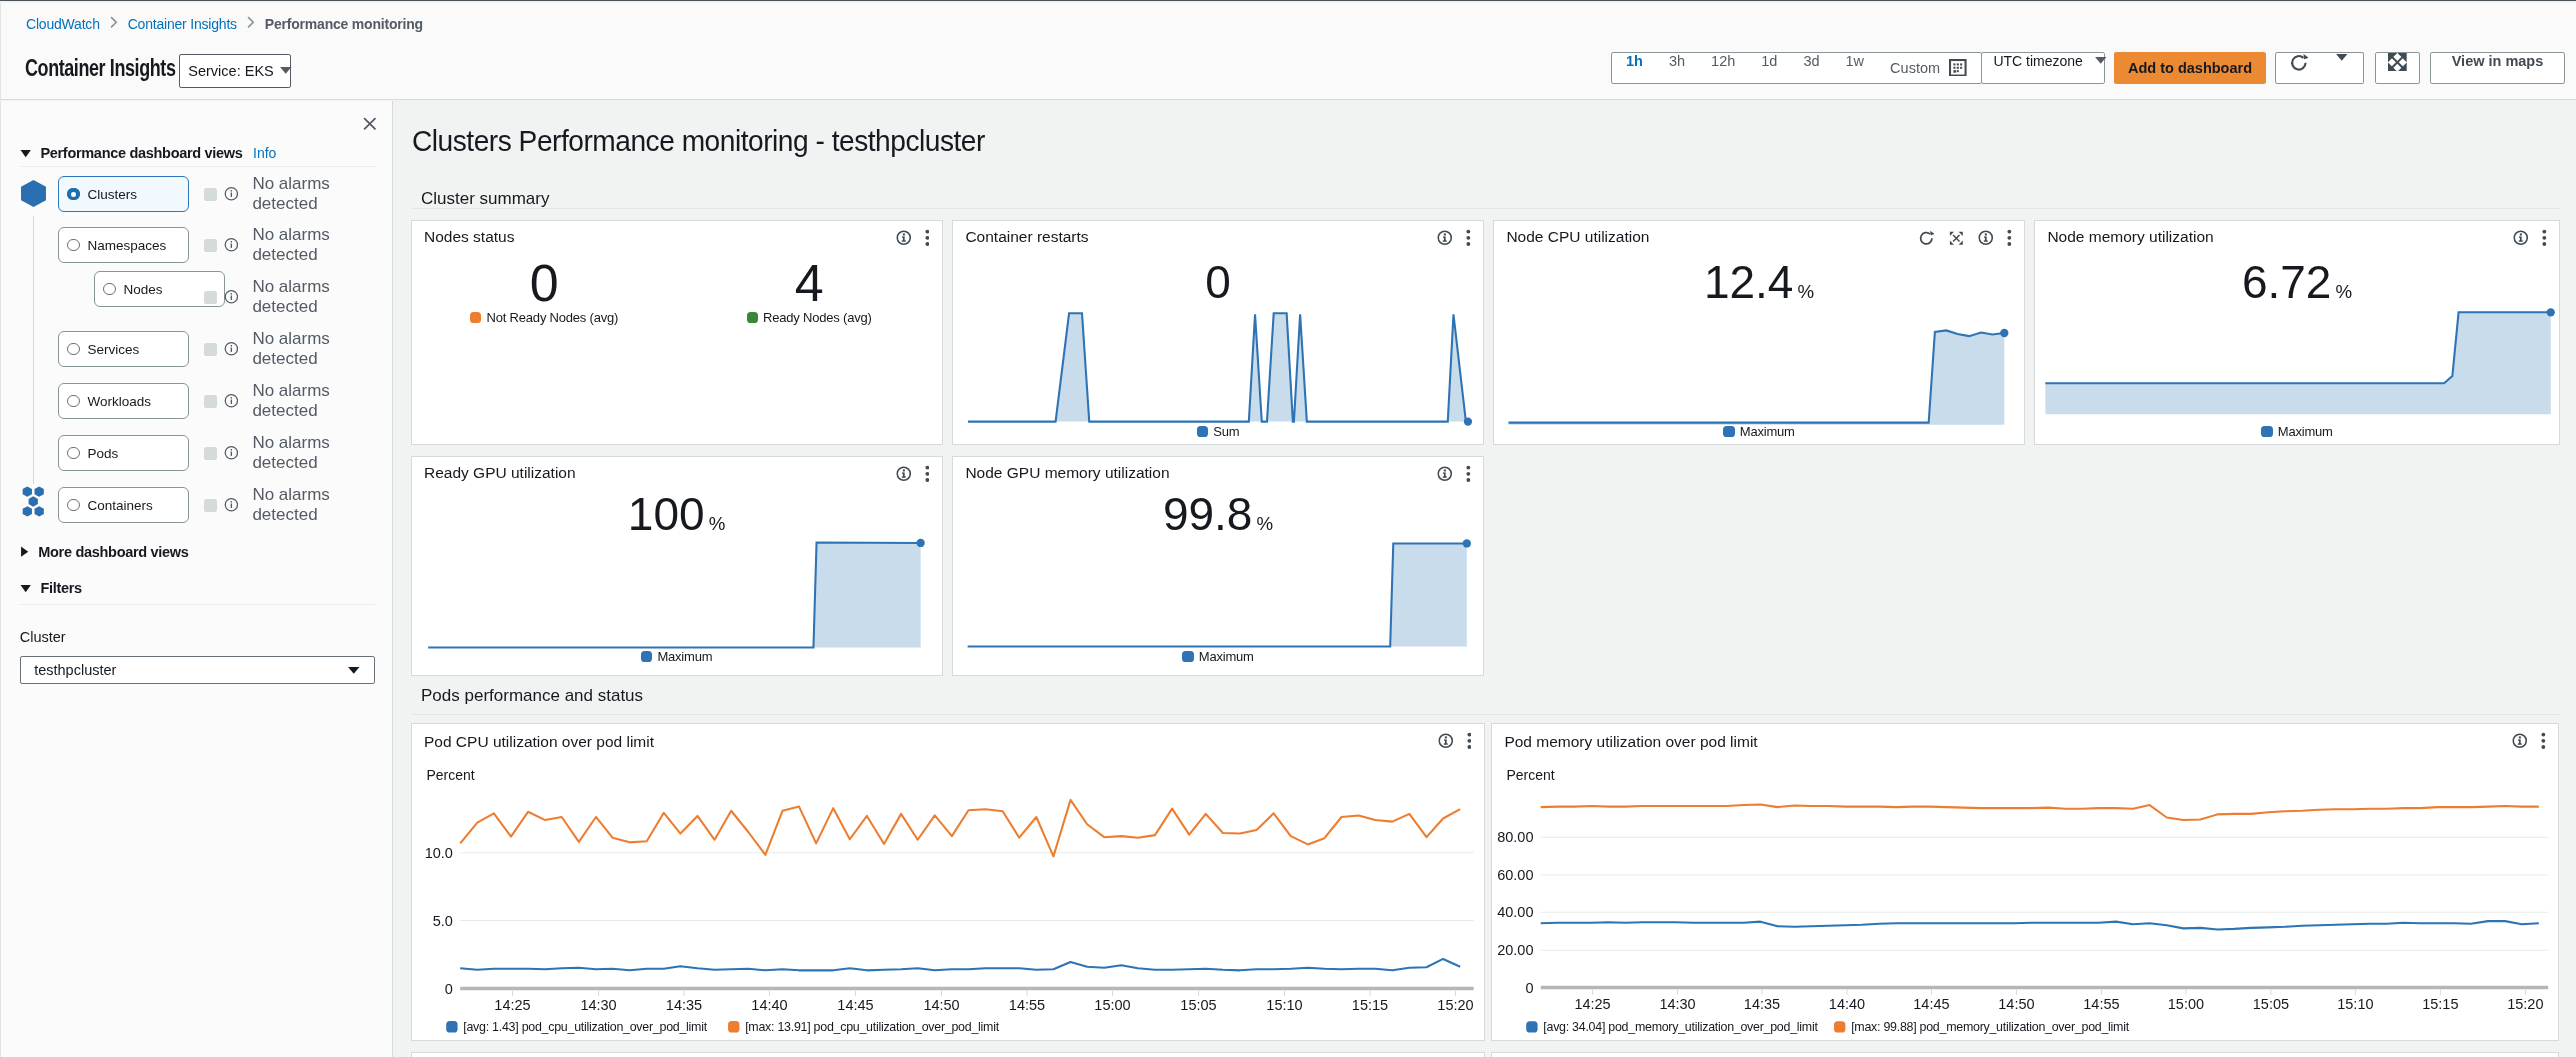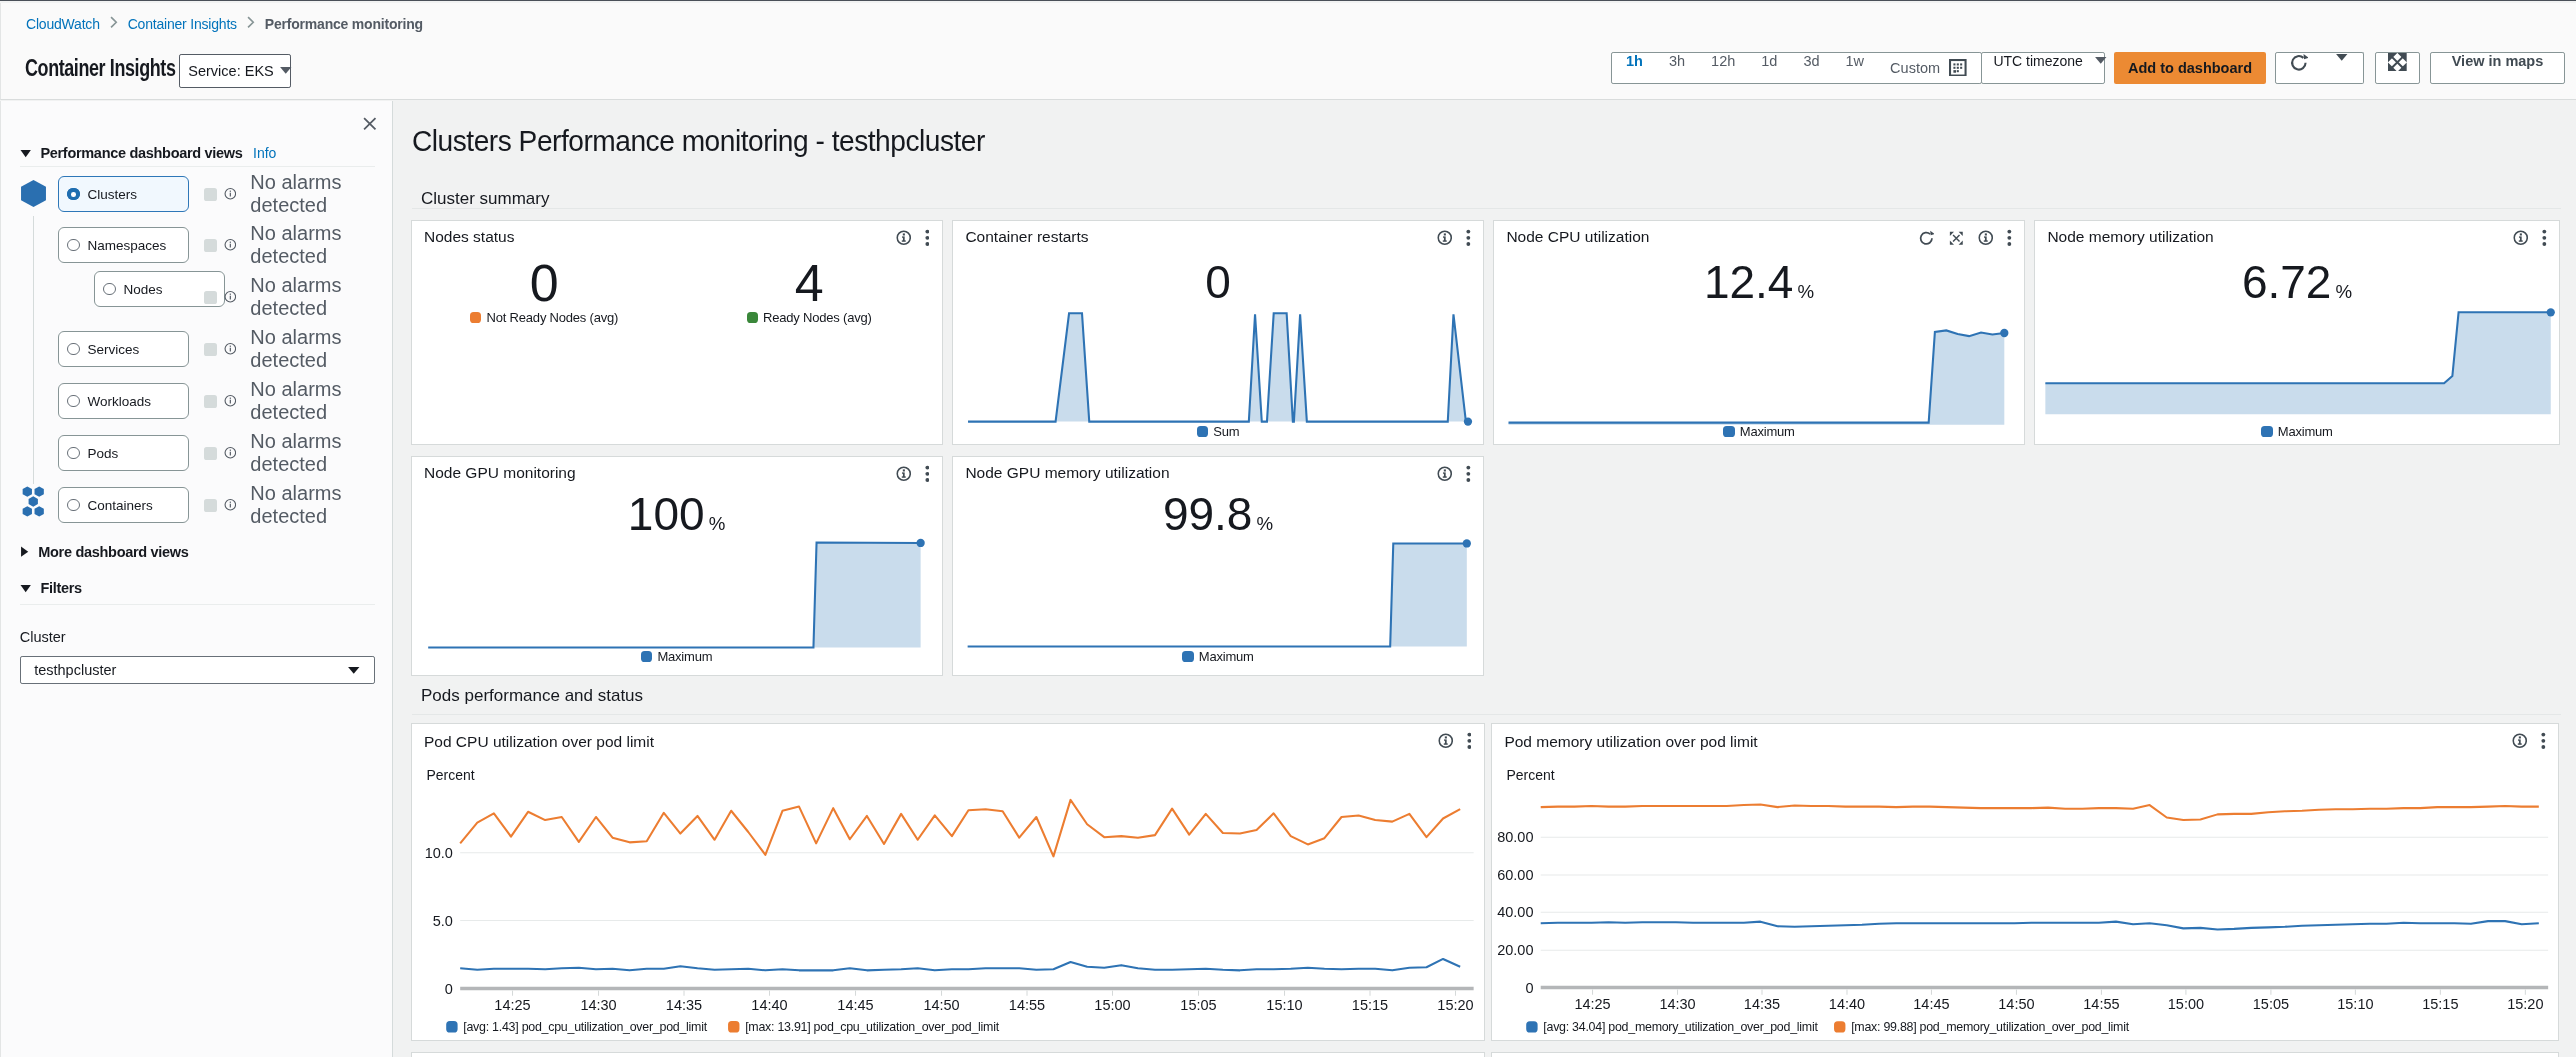--- a/index.html
+++ b/index.html
@@ -32,21 +32,21 @@
 .sb-head .tri { margin-right:9.3px; }
 .sb-head .info { color:#0273bb; font-weight:normal; font-size:14px; margin-left:10.4px; letter-spacing:0; }
 .sb-div { position:absolute; left:18.7px; width:355px; height:0; border-top:1px solid #eaeded; }
 .optbox { position:absolute; left:57px; width:131px; height:36px; background:#fff; border:1px solid #879596; border-radius:6px; display:flex; align-items:center; padding-left:8.3px; font-size:13.5px; color:#16191f; }
 .optbox.sel { background:#f1f8fe; border:1.6px solid #2e77b8; }
 .radio { width:12.4px; height:12.4px; border-radius:50%; border:1.6px solid #687078; background:#fff; margin-right:7.8px; flex:none; }
 .optbox.sel .radio { border:none; background:#1f6eb0; box-shadow:inset 0 0 0 4.1px #1f6eb0; position:relative; }
 .optbox.sel .radio:after { content:""; position:absolute; left:4.1px; top:4.1px; width:4.7px; height:4.7px; background:#fff; border-radius:50%; }
 .alarm { position:absolute; left:203px; height:36px; display:flex; align-items:center; }
 .cb { width:13px; height:13px; background:#d5dbdb; border-radius:2.6px; margin-right:6.7px; flex:none; }
-.alarm .txt { color:#545b64; font-size:20px; margin-left:14px; }
+.alarm .txt { color:#545b64; font-size:17px; margin-left:14px; }
 .sb-label { position:absolute; left:18.7px; font-size:14.5px; color:#16191f; }
 #clsel { position:absolute; left:18.7px; top:555px; width:355px; height:28px; background:#fff; border:1px solid #687078; border-radius:2.1px; display:flex; align-items:center; padding:0 13.5px; font-size:14.5px; color:#16191f; }
 #clsel .car { margin-left:auto; }
 
 #main { position:absolute; left:394px; top:100px; width:2182px; height:958px; background:#f1f2f2; }
 #mtitle { position:absolute; left:18px; top:24px; font-size:29px; color:#16191f; letter-spacing:-0.5px; white-space:nowrap; transform:scaleX(0.97); transform-origin:left center; }
 .sect { position:absolute; left:27px; font-size:17px; color:#16191f; }
 .sectline { position:absolute; left:17.6px; width:2149px; border-top:1px solid #e4e7e7; }
 .card { position:absolute; background:#fff; border:1px solid #d6dada; }
 .wtitle { position:absolute; left:12.4px; top:7.3px; font-size:15.5px; color:#16191f; }
@@ -349,21 +349,21 @@
         </div>
         <div class="bigwrap" style="top:34px;"><span class="bigv">6.72</span><span class="bigp">%</span></div>
         <svg class="chartsvg" width="523" height="223" viewBox="0 0 1010 430">
           <polygon points="20,313 790,313 806,299 818,176 996,176 996,373 20,373" fill="#c9dcec"></polygon>
           <polyline points="20,313 790,313 806,299 818,176 996,176" fill="none" stroke="#2e73b4" stroke-width="4"></polyline>
           <circle cx="996" cy="176" r="8" fill="#2e73b4"></circle>
         </svg>
         <div class="legend" style="top:203px;"><span class="lsq"></span>Maximum</div>
       </div>
       <div class="card" style="left:16.6px;top:355px;width:532px;height:220px;">
-        <div class="wtitle">Node GPU monitoring</div>
+        <div class="wtitle">Ready GPU utilization</div>
         <div class="wicons">
           <svg width="15.5" height="15.5" viewBox="0 0 30 30">
             <circle cx="15" cy="15" r="12.6" fill="none" stroke="#414b53" stroke-width="3"></circle>
             <rect x="13.2" y="6.6" width="4" height="4" fill="#414b53"></rect>
             <rect x="11.6" y="12.4" width="2" height="2.6" fill="#414b53"></rect>
             <rect x="13.4" y="12.4" width="3.4" height="9" fill="#414b53"></rect>
             <rect x="11.2" y="20" width="7.6" height="2.8" fill="#414b53"></rect>
           </svg>
           <svg width="4.7" height="17.6" viewBox="0 0 9 34">
             <g fill="#414b53">

